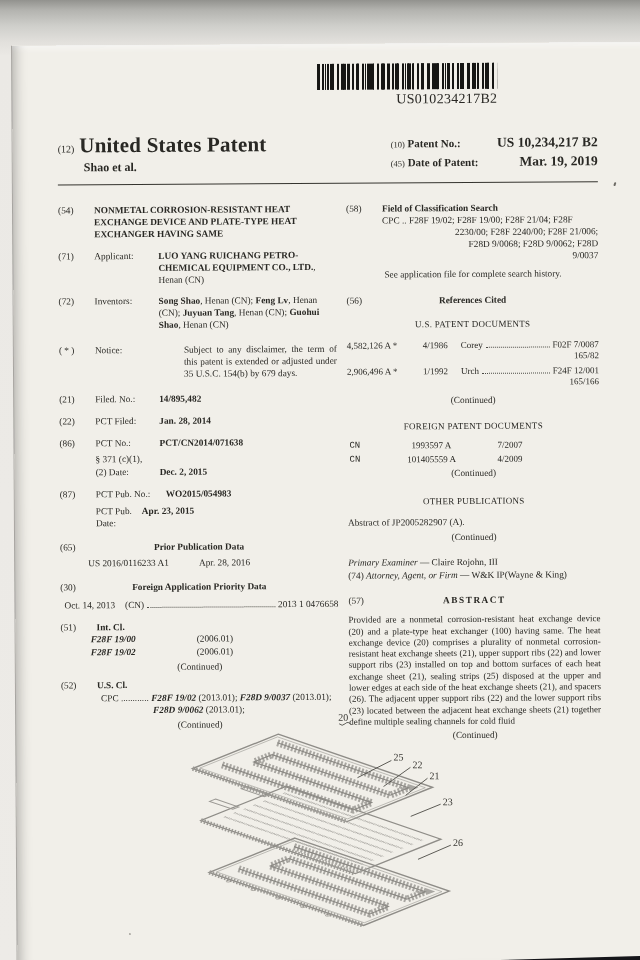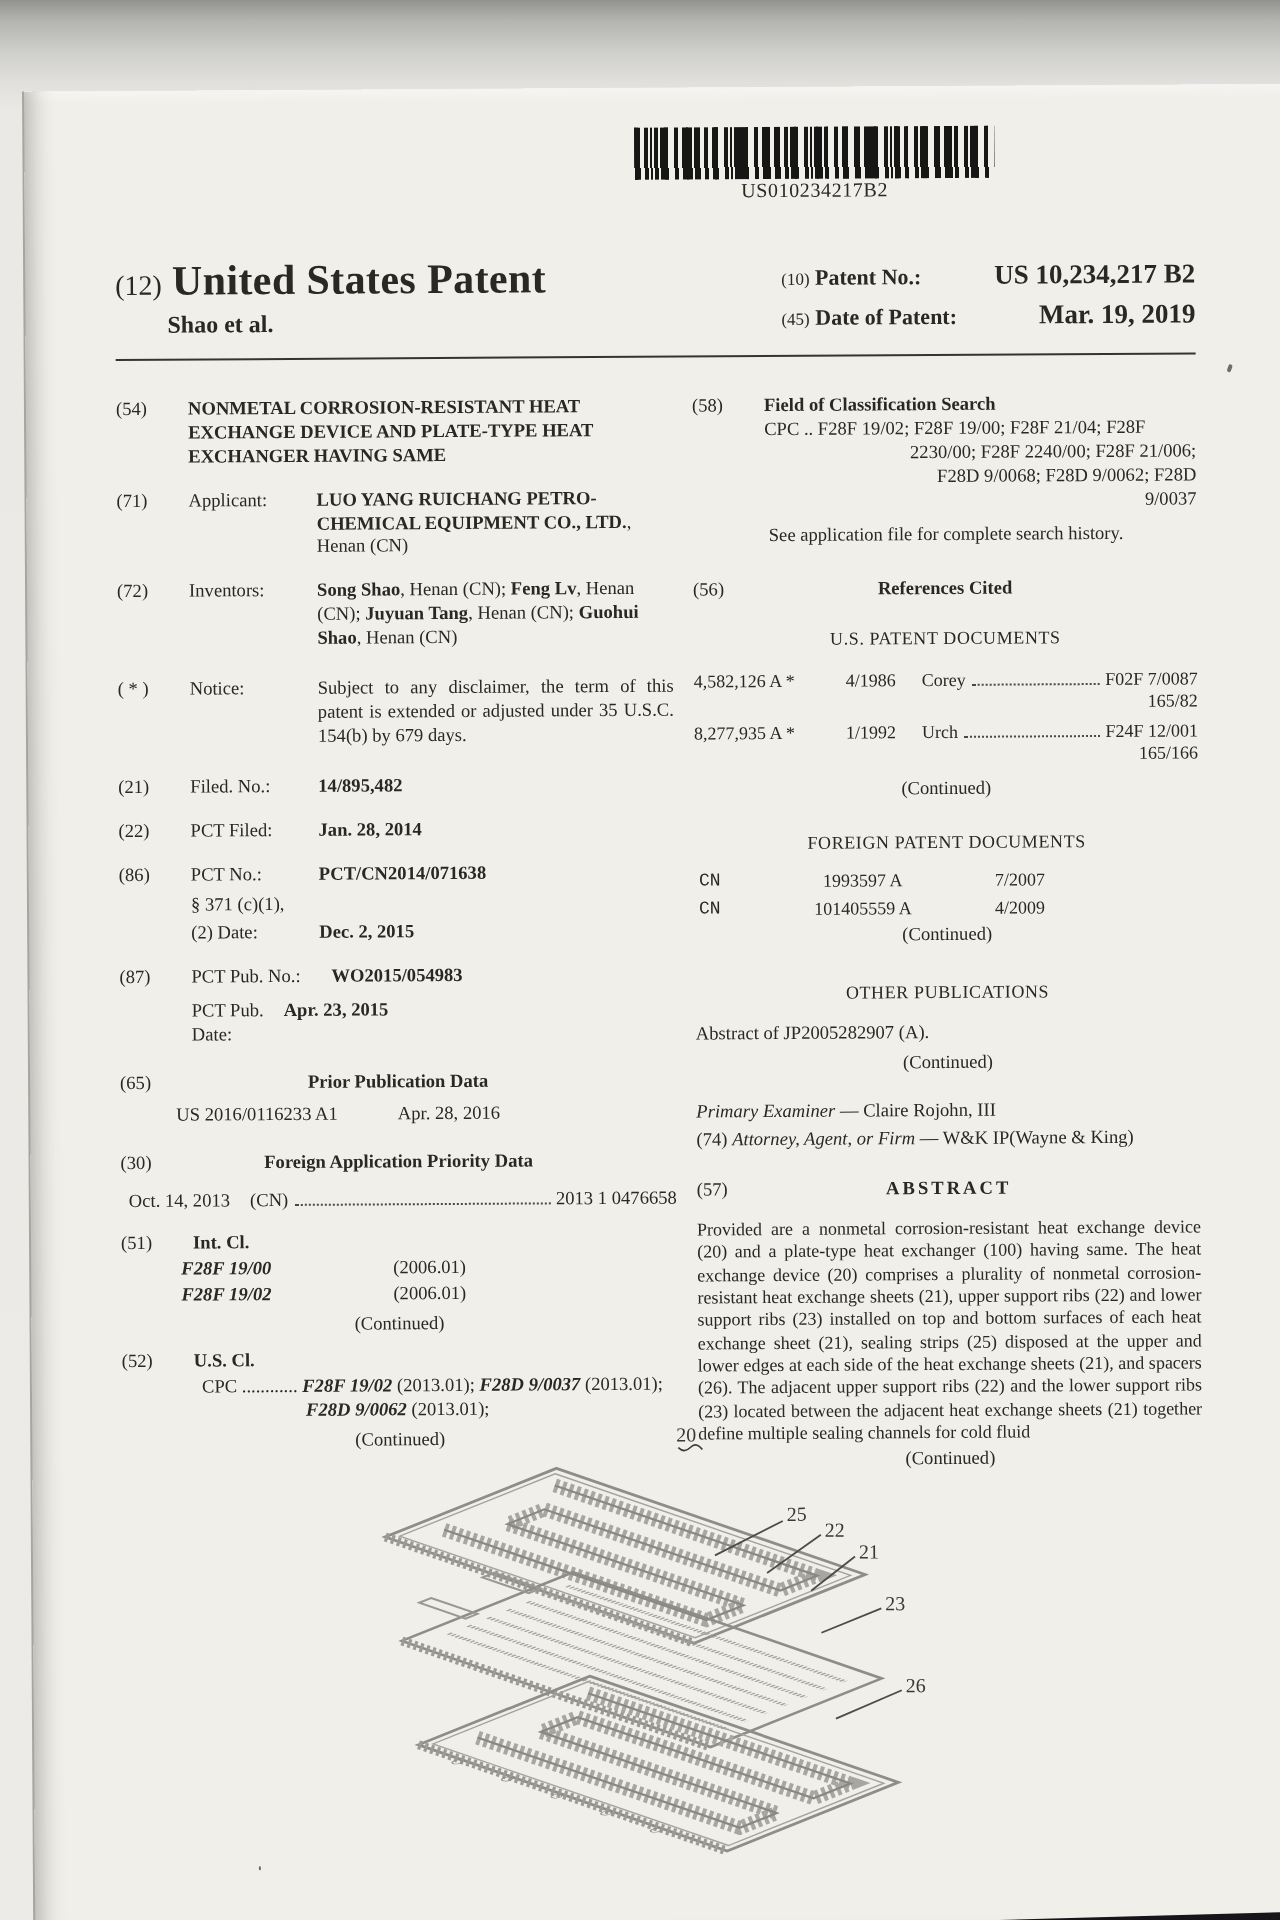--- a/index.html
+++ b/index.html
@@ -21,27 +21,27 @@
   
   .barcode-wrap{margin-left:260px;width:180px;text-align:center;}
   .barcode{
     height:26px;margin-top:8px;
     background-color:#f1efe9;
     background-image:
       repeating-linear-gradient(90deg,#161614 0 2px,rgba(0,0,0,0) 2px 5px),
       repeating-linear-gradient(90deg,#161614 0 1px,rgba(0,0,0,0) 1px 8px),
       repeating-linear-gradient(90deg,#161614 0 3px,rgba(0,0,0,0) 3px 13px);
   }
-  .barcode-text{font-size:10px;margin-top:1px;letter-spacing:.3px;}
+  .barcode-text{font-size:14px;margin-top:1px;letter-spacing:.3px;text-align:right;}
 
   
   .masthead{display:flex;margin-top:22px;}
   .mast-left{width:290px;}
   .mast-title-row{display:flex;align-items:baseline;}
-  .mast-num{font-size:14px;margin-right:5px;}
+  .mast-num{font-size:10px;margin-right:5px;}
   .mast-title{font-size:21px;font-weight:bold;letter-spacing:.2px;}
   .mast-authors{font-size:12px;font-weight:bold;margin-left:26px;margin-top:1px;}
   .mast-right{flex:1;padding-top:3px;}
   .mr-row{display:flex;justify-content:space-between;align-items:baseline;line-height:1.45;}
   .mr-label{font-size:11px;font-weight:bold;white-space:nowrap;margin-left:43px;}
   .mr-num{font-size:8.5px;font-weight:normal;}
   .mr-value{font-size:13.5px;font-weight:bold;white-space:nowrap;}
   .rule{border-top:1.6px solid #35342f;margin-top:9px;}
 
   
@@ -50,21 +50,21 @@
   .col-right{flex:1;margin-left:10px;}
 
   .row{display:flex;margin-top:10px;align-items:baseline;}
   .row.tight{margin-top:2px;}
   .num{width:36px;flex:none;}
   .key{width:64px;flex:none;}
   .val{flex:1;}
   .b{font-weight:bold;}
   .i{font-style:italic;}
   .bi{font-weight:bold;font-style:italic;}
-  .just{text-align:justify;}
+  .just{text-align:justify;margin-left:25px;}
   .cont{text-align:center;margin-top:3px;}
   .center-head{position:relative;text-align:center;margin-top:12px;}
   .center-head .num-abs{position:absolute;left:0;top:0;font-weight:normal;}
   .tr{text-align:right;}
   .dotfill{flex:1;margin:0 3px 2px 3px;border-bottom:1.2px dotted #4a4944;height:7px;min-width:12px;}
 
   .publine{display:flex;margin-top:4px;padding-left:28px;}
   .publine .gap{width:30px;}
   .prio-line{display:flex;margin-top:6px;padding-left:4px;align-items:baseline;}
   .icl-row{display:flex;padding-left:30px;margin-top:1px;}
@@ -257,21 +257,21 @@
 
         <div class="cit" style="margin-top:9px;">
           <span class="cnum">4,582,126 A *</span>
           <span class="cdate">4/1986</span>
           <span>Corey</span>
           <span class="dotfill"></span>
           <span>F02F 7/0087</span>
         </div>
         <div class="cit2">165/82</div>
         <div class="cit">
-          <span class="cnum">8,277,935 A *</span>
+          <span class="cnum">2,906,496 A *</span>
           <span class="cdate">1/1992</span>
           <span>Urch</span>
           <span class="dotfill"></span>
           <span>F24F 12/001</span>
         </div>
         <div class="cit2">165/166</div>
         <div class="cont" style="margin-top:6px;">(Continued)</div>
 
         <div class="small-caps-head" style="margin-top:14px;">FOREIGN PATENT DOCUMENTS</div>
         <div class="frow" style="margin-top:8px;">

